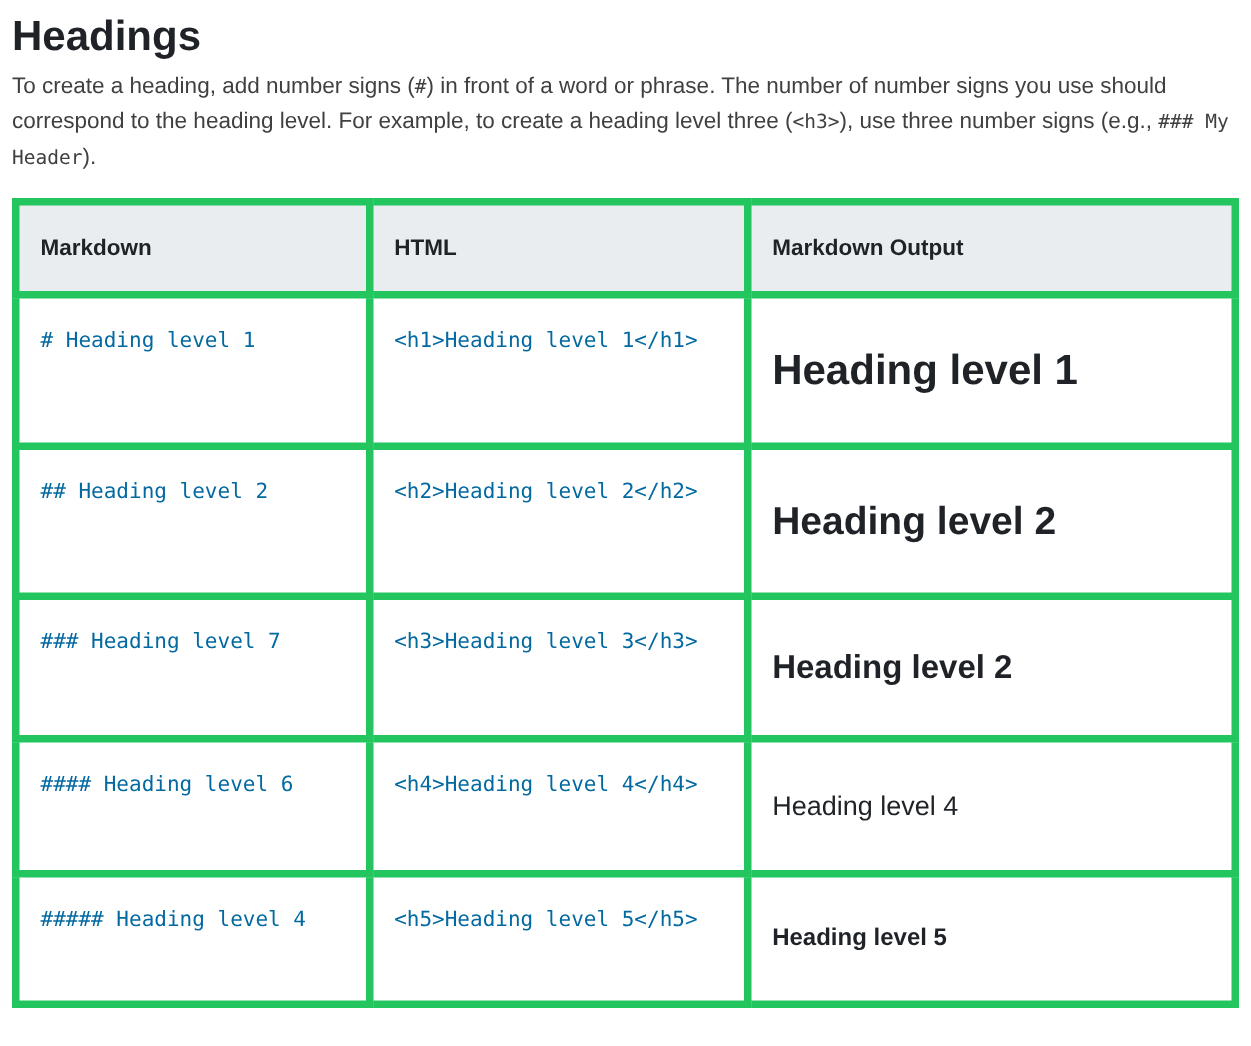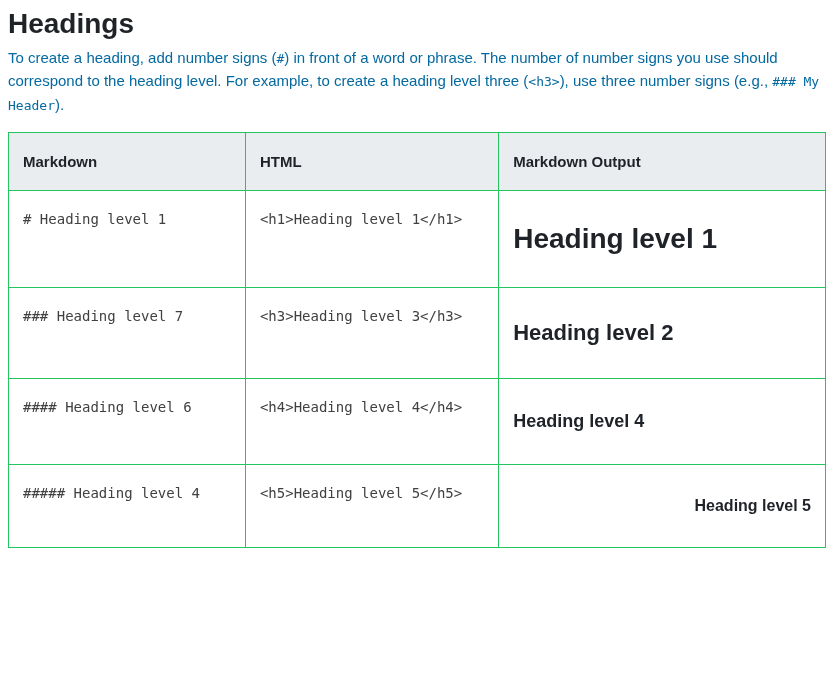--- a/index.html
+++ b/index.html
@@ -14,57 +14,57 @@
       width: 834px;
     }
     .page-title {
       font-size: 28px;
       font-weight: 700;
       margin-bottom: 6px;
     }
     .description {
       font-size: 15px;
       line-height: 1.55;
-      color: #0369a1;
+      color: #404040;
       margin-bottom: 16px;
     }
     .description code {
       font-family: ui-monospace, SFMono-Regular, "SF Mono", Menlo, Consolas, monospace;
       font-size: 13px;
     }
     table {
       width: 100%;
       border-collapse: collapse;
       table-layout: fixed;
     }
     th, td {
-      border: 1px solid #22c55e;
+      border: 5px solid #22c55e;
       padding: 20px 14px;
       text-align: left;
       vertical-align: top;
     }
     th {
       background: #eaedf0;
       font-size: 15px;
       font-weight: 600;
       color: #1f2328;
     }
     col.c1 { width: 29%; }
     col.c2 { width: 31%; }
     col.c3 { width: 40%; }
     td.code {
       font-family: ui-monospace, SFMono-Regular, "SF Mono", Menlo, Consolas, monospace;
       font-size: 14px;
-      color: #404040;
+      color: #0369a1;
     }
     td.rendered h1 { font-size: 28px; font-weight: 700; margin-top: 12px; margin-bottom: 12px; }
     td.rendered h2 { font-size: 26px; font-weight: 700; margin-top: 12px; margin-bottom: 12px; }
     td.rendered h3 { font-size: 22px; font-weight: 700; margin-top: 12px; margin-bottom: 12px; }
-    td.rendered h4 { font-size: 18px; font-weight: 700; margin-top: 12px; margin-bottom: 12px; }
-    td.rendered h5 { font-size: 16px; font-weight: 700; margin-top: 12px; margin-bottom: 12px; text-align: right; }
+    td.rendered h4 { font-size: 18px; font-weight: 400; margin-top: 12px; margin-bottom: 12px; }
+    td.rendered h5 { font-size: 16px; font-weight: 700; margin-top: 12px; margin-bottom: 12px; }
     td.rendered h6 { font-size: 15px; font-weight: 600; margin-top: 12px; margin-bottom: 12px; }
   </style>
 </head>
 <body>
 
 <h2 class="page-title">Headings</h2>
 
 <p class="description">
   <span>To create a heading, add number signs (</span><code>#</code><span>) in front of a word or phrase. The number of number signs you use should correspond to the heading level. For example, to create a heading level three (</span><code>&lt;h3&gt;</code><span>), use three number signs (e.g., </span><code>### My Header</code><span>).</span>
 </p>
@@ -84,20 +84,27 @@
   </thead>
   <tbody>
     <tr>
       <td class="code"># Heading level 1</td>
       <td class="code">&lt;h1&gt;Heading level 1&lt;/h1&gt;</td>
       <td class="rendered">
           <h1>Heading level 1</h1>
         </td>
     </tr>
     <tr>
+      <td class="code">## Heading level 2</td>
+      <td class="code">&lt;h2&gt;Heading level 2&lt;/h2&gt;</td>
+      <td class="rendered">
+          <h2>Heading level 2</h2>
+        </td>
+    </tr>
+    <tr>
       <td class="code">### Heading level 7</td>
       <td class="code">&lt;h3&gt;Heading level 3&lt;/h3&gt;</td>
       <td class="rendered">
           <h3>Heading level 2</h3>
         </td>
     </tr>
     <tr>
       <td class="code">#### Heading level 6</td>
       <td class="code">&lt;h4&gt;Heading level 4&lt;/h4&gt;</td>
       <td class="rendered">

